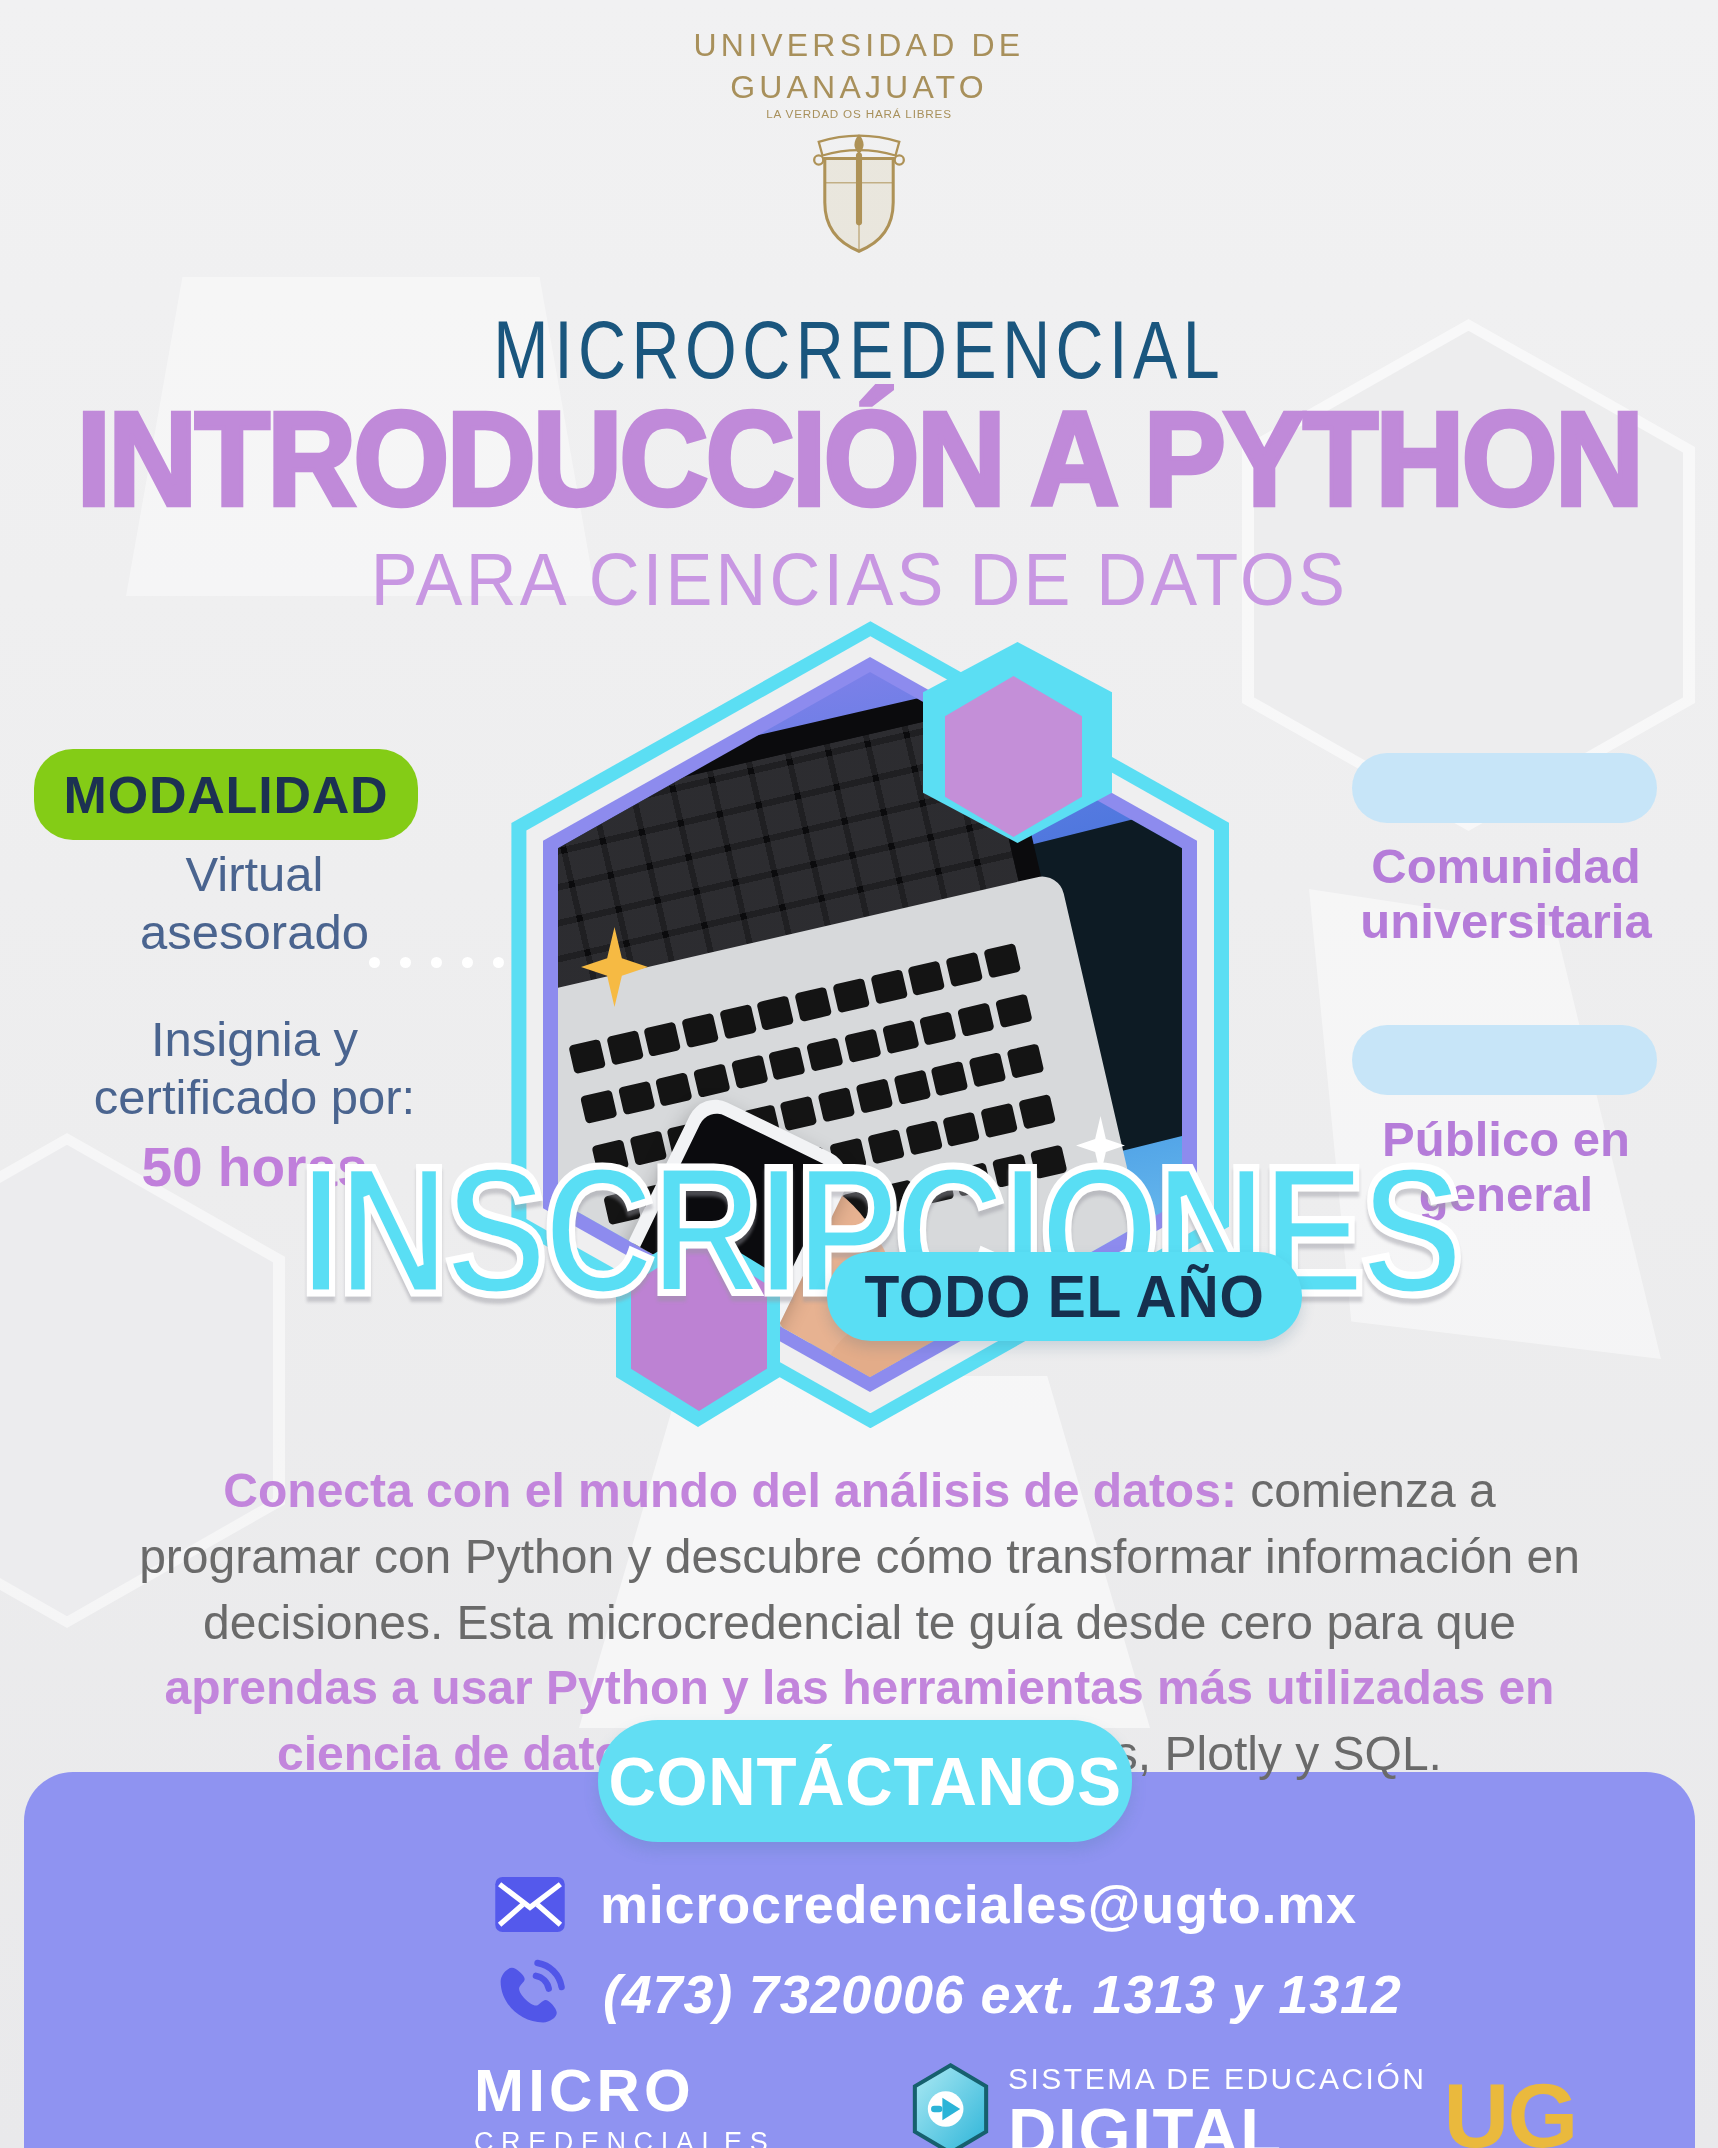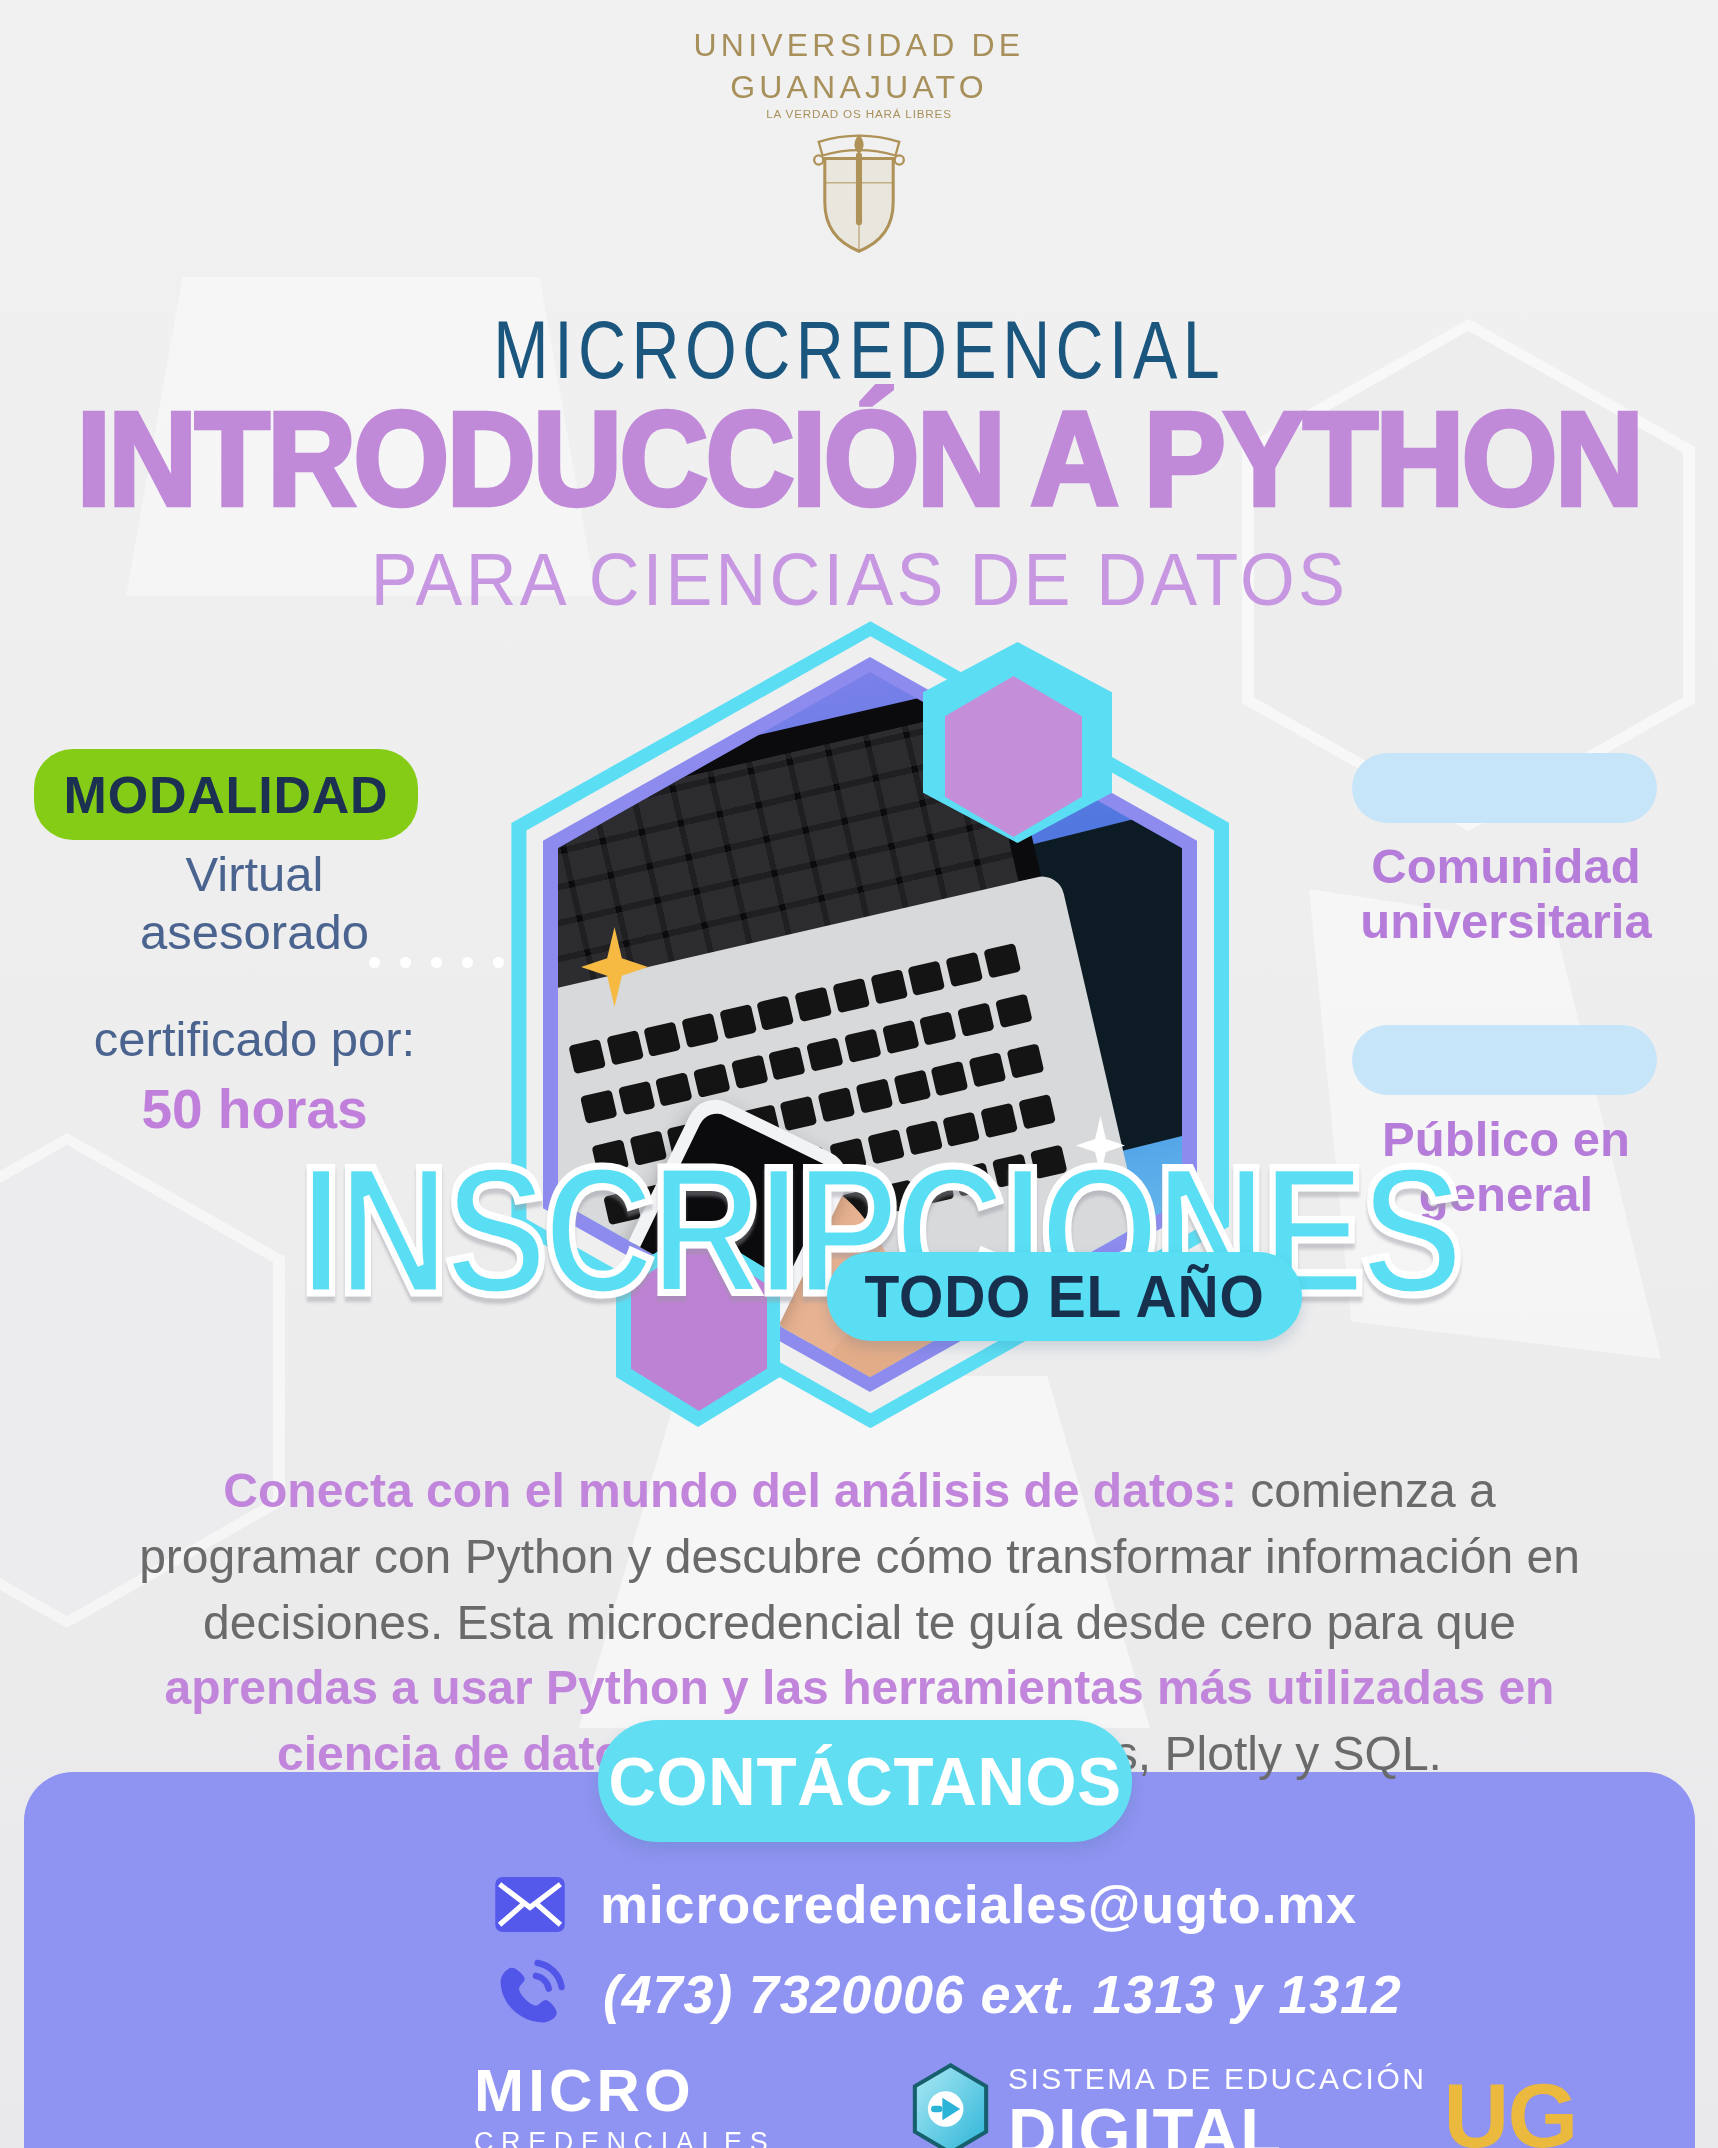--- a/index.html
+++ b/index.html
@@ -136,20 +136,21 @@
 <div class="abs center-line subtitle"><span>PARA CIENCIAS DE DATOS</span></div>
 
 <div class="abs pill modalidad-pill">
   <span>MODALIDAD</span>
 </div>
 <div class="abs left-text virtual">
   <div>Virtual</div>
   <div>asesorado</div>
 </div>
 <div class="abs left-text insignia">
+  <div>Insignia y</div>
   <div>certificado por:</div>
   <div class="hours">50 horas</div>
 </div>
 
 <div class="abs right-pill" style="top:753px;"></div>
 <div class="abs right-label" style="top:839px;">
   <div>Comunidad</div>
   <div>universitaria</div>
 </div>
 <div class="abs right-pill" style="top:1025px;"></div>

